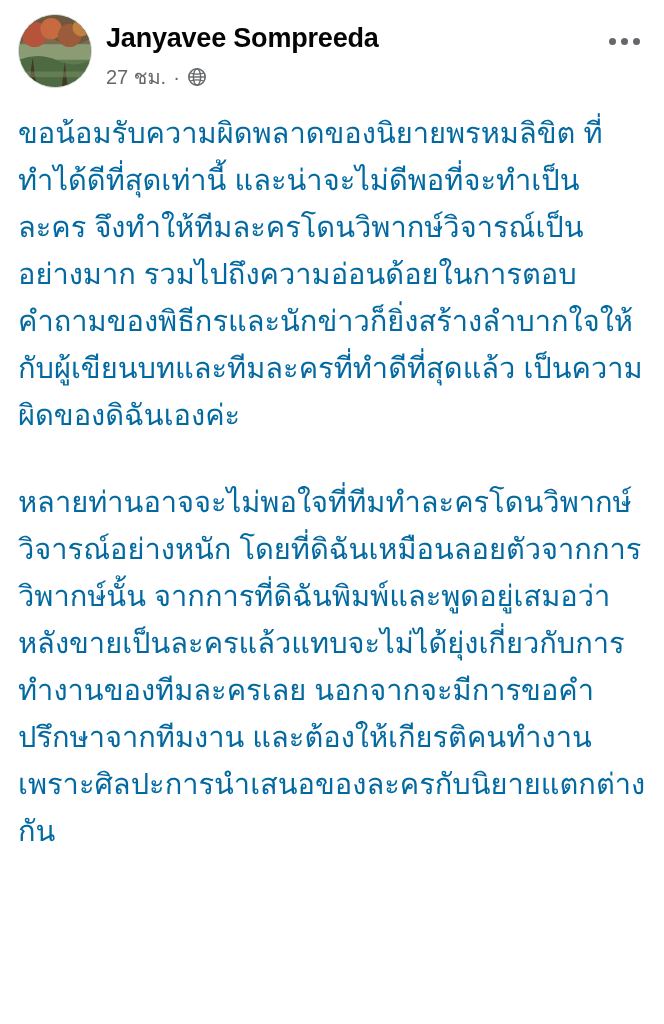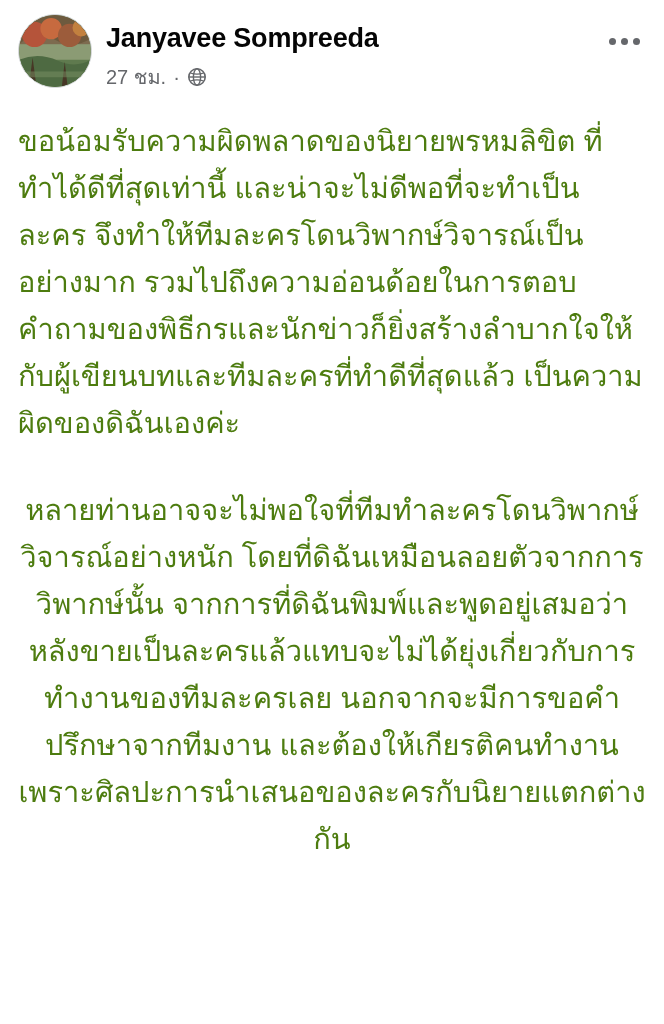--- a/index.html
+++ b/index.html
@@ -80,29 +80,29 @@
     cursor: pointer;
   }
   .more-btn i {
     width: 7px;
     height: 7px;
     border-radius: 50%;
     background: #65676b;
     display: block;
   }
   .post-body {
-    margin-top: 22px;
+    margin-top: 14px;
     font-size: 29px;
     line-height: 1.62;
-    color: #4d7c0f;
+    color: #0369a1;
     letter-spacing: 0px;
     word-break: break-word;
   }
   .para { margin: 0; }
-  .para + .para { margin-top: 40px; text-align: center; }
+  .para + .para { margin-top: 40px; }
 </style>
 </head>
 <body>
 
 <div class="post">
 
   <div class="post-header">
 
     <div class="avatar">
       <svg viewBox="0 0 74 74" xmlns="http://www.w3.org/2000/svg" aria-hidden="true">

